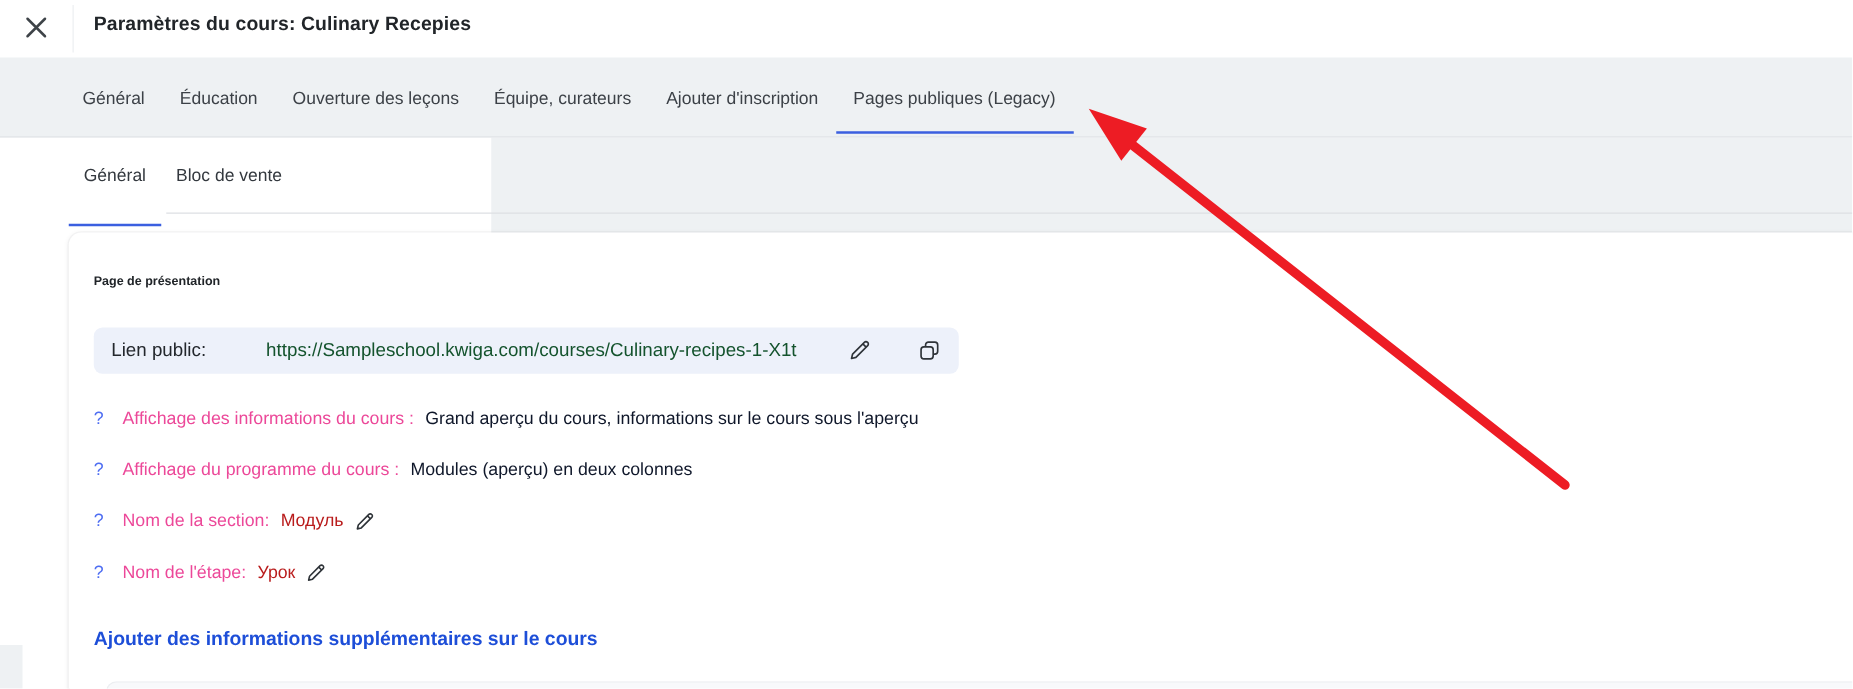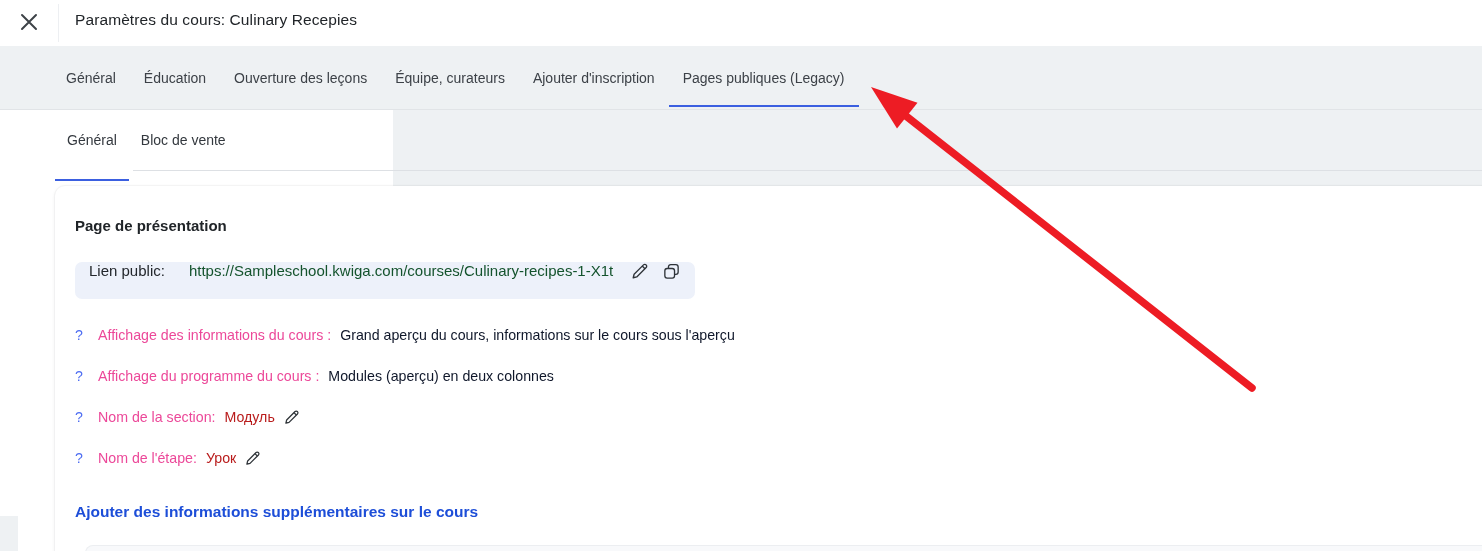--- a/index.html
+++ b/index.html
@@ -5,21 +5,21 @@
   html,body{margin:0;padding:0;background:#fff;}
   #screen{position:relative;width:1482px;height:551px;overflow:hidden;
           font-family:"Liberation Sans","DejaVu Sans",sans-serif;background:#fff;}
 
   
   .header{position:absolute;left:0;top:0;width:100%;height:46px;background:#fff;}
   .close-btn{position:absolute;left:14px;top:7px;width:30px;height:30px;display:flex;
              align-items:center;justify-content:center;cursor:pointer;color:#3e4348;}
   .head-divider{position:absolute;left:58px;top:4px;width:1px;height:38px;background:#edeff2;}
   .page-title{position:absolute;left:75px;top:0;height:40px;display:flex;align-items:center;
-              font-size:15.5px;font-weight:400;color:#212529;letter-spacing:.1px;}
+              font-size:15.5px;font-weight:700;color:#212529;letter-spacing:.1px;}
 
   
   .tabbar{position:absolute;left:0;top:46px;width:100%;height:64px;background:#eef1f3;
           border-bottom:1px solid #e1e4e7;display:flex;align-items:stretch;padding-left:52px;box-sizing:border-box;}
   .tab{position:relative;display:flex;align-items:center;padding:0 14px;font-size:14px;
        color:#3c4147;cursor:pointer;white-space:nowrap;}
   .tab.active .tab-underline{position:absolute;left:0;right:0;bottom:2px;height:2.5px;background:#3b5fe0;}
 
   
   .subband-right{position:absolute;left:393px;right:0;top:110px;height:78px;background:#eef1f3;}
@@ -27,24 +27,24 @@
   .subtabbar{position:absolute;left:0;top:110px;height:60px;display:flex;align-items:stretch;
              padding-left:55px;z-index:2;}
   .subtab{position:relative;display:flex;align-items:center;padding:0 12px;font-size:14px;
           color:#33383e;cursor:pointer;white-space:nowrap;}
   .subtab.active .subtab-underline{position:absolute;left:0;right:0;bottom:-11px;height:2.5px;background:#3b5fe0;z-index:4;}
 
   
   .card{position:absolute;left:55px;top:186px;right:-12px;bottom:-14px;background:#fff;
         border-radius:10px;box-shadow:0 1px 4px rgba(25,30,40,.07),0 0 0 1px rgba(25,30,40,.03);
         padding:30px 20px 0 20px;box-sizing:border-box;z-index:1;}
-  .section-title{font-size:15px;font-weight:700;color:#202428;line-height:20px;margin:0;}
+  .section-title{font-size:10px;font-weight:700;color:#202428;line-height:20px;margin:0;}
 
   .link-pill{margin-top:26px;height:37px;background:#edf1fa;border-radius:7px;
-             display:inline-flex;align-items:flex-start;padding:0 14px;font-size:15px;}
+             display:inline-flex;align-items:center;padding:0 14px;font-size:15px;gap:24px;}
   .link-pill .lbl{color:#23272c;}
   .link-pill a.url{color:#14532d;text-decoration:none;margin-left:24px;}
   .pill-icon{display:inline-flex;align-items:center;color:#2e3338;cursor:pointer;}
   .pill-icon.edit{margin-left:17px;}
   .pill-icon.copy{margin-left:13px;}
 
   .rows{margin-top:26px;}
   .info-row{display:flex;align-items:center;height:20px;margin-bottom:21px;font-size:14.2px;}
   .q-mark{color:#4d6df2;width:11px;margin-right:12px;flex:none;}
   .row-label{color:#ec4899;}

